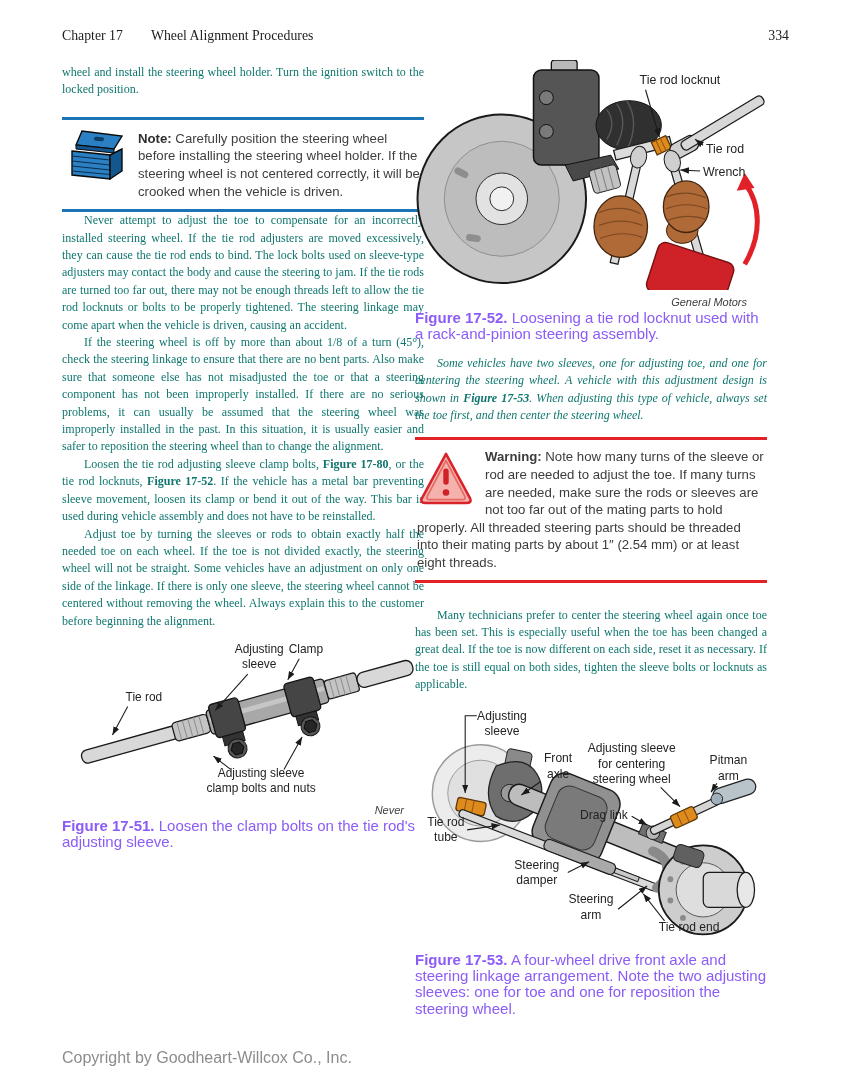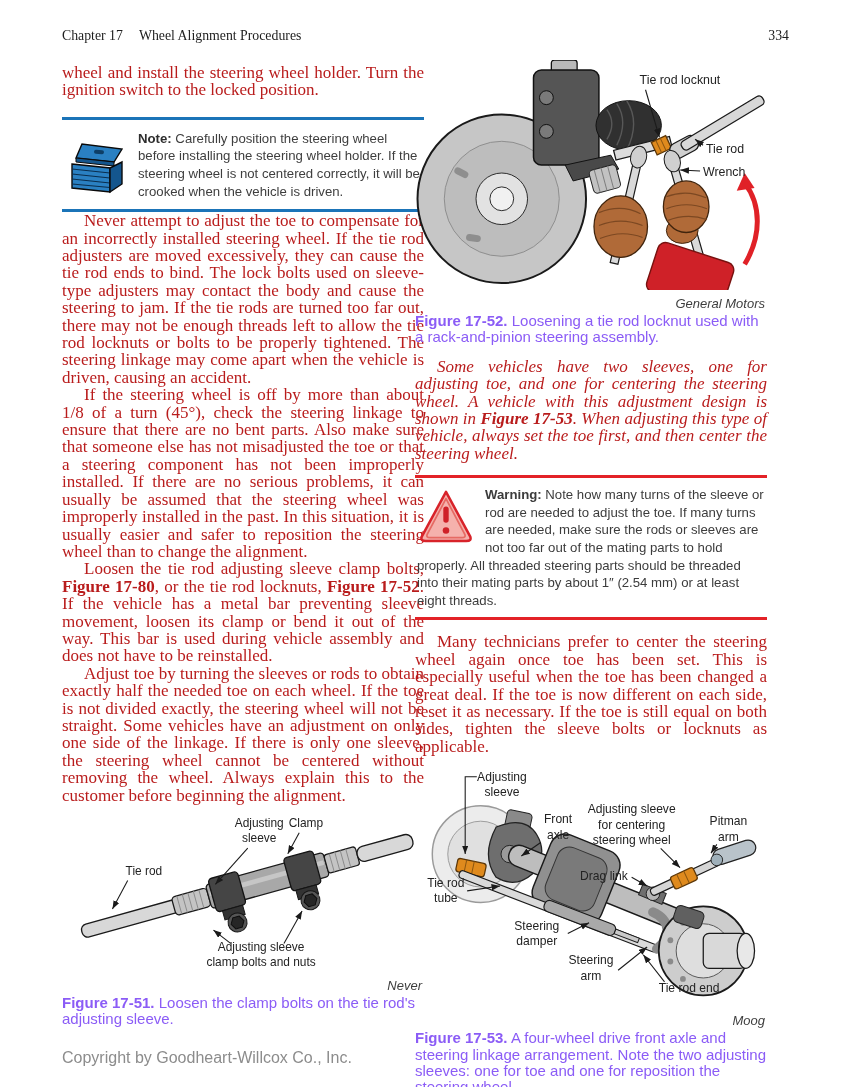--- a/index.html
+++ b/index.html
@@ -1,47 +1,47 @@
 <!DOCTYPE html>
 <html><head>
 <meta charset="utf-8">
 <style>
   :root{ --blue:#1b74b8; --red:#e32227; }
   html,body{margin:0;padding:0;background:#ffffff;}
   .page{position:relative;width:849px;height:1087px;background:#ffffff;overflow:hidden;}
 
   .pagehead{position:absolute;left:62px;right:60px;top:28px;display:flex;justify-content:space-between;
     font-family:"Liberation Serif",serif;font-size:13.8px;color:#1d1d1d;}
-  .head-title{margin-left:16px;font-family:Liberation Serif, serif;}
+  .head-title{margin-left:28px;font-family:Liberation Serif, serif;}
 
   .col{position:absolute;}
   .left-col{left:62px;top:64px;width:362px;}
   .right-col{left:415px;top:60px;width:352px;}
 
-  .body-text{font-family:"Liberation Serif",serif;font-size:17px;line-height:17.4px;
-    text-align:justify;color:#b91c1c;margin:0;text-indent:22px;}
+  .body-text{font-family:"Liberation Serif",serif;font-size:12px;line-height:17.4px;
+    text-align:justify;color:#0f766e;margin:0;text-indent:22px;}
   .no-indent{text-indent:0;}
   .mt{margin-top:11px;}
   .body-text b{font-weight:bold;}
 
   .note-box{margin-top:18px;border-top:3px solid var(--blue);border-bottom:3px solid var(--blue);
-    padding:9px 2px;display:flex;gap:10px;align-items:flex-end;}
+    padding:9px 2px;display:flex;gap:10px;align-items:flex-start;}
   .note-icon{flex:0 0 64px;}
   .box-text{font-family:"Liberation Sans",sans-serif;font-size:13.2px;line-height:17.6px;color:#3e3e3e;margin:0;padding-top:1px;}
   .box-text b{color:#2e2e2e;}
 
   .warning-box{margin-top:13px;border-top:3px solid var(--red);border-bottom:3px solid var(--red);
     padding:8px 2px;font-family:"Liberation Sans",sans-serif;font-size:13.2px;line-height:17.6px;color:#3c3c3c;overflow:hidden;}
   .warn-icon{float:left;width:54px;height:58px;margin:2px 12px 2px 2px;}
 
   .fig{margin:6px 0 0;}
   .fig52{margin:0;}
   .fig53{margin:12px 0 0;}
-  .fig-attr{font-family:"Liberation Sans",sans-serif;font-style:italic;font-size:13px;color:#3e3e3e;
-    text-align:right;margin:2px 2px 0 0;}
+  .fig-attr{font-family:"Liberation Sans",sans-serif;font-style:italic;font-size:11px;color:#3e3e3e;
+    text-align:right;margin:2px 20px 0 0;}
   .fig-cap{font-family:"Liberation Sans",sans-serif;font-size:15px;line-height:16.4px;color:#8b5cf6;margin:2px 0 0;}
   .fig-cap b{font-weight:bold;}
 
   .fig-label{font-family:"Liberation Sans",sans-serif;font-size:12.5px;fill:#232323;}
   .leader{stroke:#1a1a1a;stroke-width:1.1;fill:none;}
 
   .footer{position:absolute;left:62px;top:1049px;font-family:"Liberation Sans",sans-serif;
     font-size:16px;color:#8c8c8c;}
 </style>
 </head>
@@ -208,21 +208,21 @@
         <svg width="54" height="58" viewBox="0 0 56 60">
           <path d="M28,4 L53,50 Q55,55 49,55 L7,55 Q1,55 3,50 Z" fill="#f5b1ac" stroke="#d8232a" stroke-width="2.6" stroke-linejoin="round"></path>
           <path d="M28,11 L47.5,48 Q48.8,51.5 44.5,51.5 L11.5,51.5 Q7.2,51.5 8.5,48 Z" fill="none" stroke="#e66a63" stroke-width="1.8" stroke-linejoin="round"></path>
           <rect x="25.2" y="19" width="5.6" height="17" rx="2.8" fill="#cf2128"></rect>
           <circle cx="28" cy="44" r="3.4" fill="#cf2128"></circle>
         </svg>
       </div>
       <b>Warning:</b><span> Note how many turns of the sleeve or rod are needed to adjust the toe. If many turns are needed, make sure the rods or sleeves are not too far out of the mating parts to hold properly. All threaded steering parts should be threaded into their mating parts by about 1″ (2.54 mm) or at least eight threads.</span>
     </div>
 
-    <p class="body-text" style="margin-top:13px;">Many technicians prefer to center the steering wheel again once toe has been set. This is especially useful when the toe has been changed a great deal. If the toe is now different on each side, reset it as necessary. If the toe is still equal on both sides, tighten the sleeve bolts or locknuts as applicable.</p>
+    <p class="body-text" style="margin-top:24px;">Many technicians prefer to center the steering wheel again once toe has been set. This is especially useful when the toe has been changed a great deal. If the toe is now different on each side, reset it as necessary. If the toe is still equal on both sides, tighten the sleeve bolts or locknuts as applicable.</p>
 
     <figure class="fig fig53">
       <svg width="352" height="240" viewBox="0 0 352 248">
         <defs>
           <marker id="ar53" markerWidth="9" markerHeight="8" refX="8" refY="3" orient="auto">
             <path d="M0,0 L8,3 L0,6 Z" fill="#1a1a1a"></path>
           </marker>
         </defs>
         <g>
           <circle cx="62" cy="90" r="50" fill="#ececec" stroke="#9a9a9a" stroke-width="1.5"></circle>
@@ -295,19 +295,18 @@
         <path class="leader" d="M48,128 L82,123" marker-end="url(#ar53)"></path>
         <text x="120" y="168" text-anchor="middle" class="fig-label">Steering</text>
         <text x="120" y="184" text-anchor="middle" class="fig-label">damper</text>
         <path class="leader" d="M152,172 L174,161" marker-end="url(#ar53)"></path>
         <text x="176" y="204" text-anchor="middle" class="fig-label">Steering</text>
         <text x="176" y="220" text-anchor="middle" class="fig-label">arm</text>
         <path class="leader" d="M204,210 L234,186" marker-end="url(#ar53)"></path>
         <text x="246" y="232" class="fig-label">Tie rod end</text>
         <path class="leader" d="M252,222 L230,194" marker-end="url(#ar53)"></path>
       </svg>
-      <div class="fig-attr">Moog</div>
       <figcaption class="fig-cap"><b>Figure 17-53.</b><span> A four-wheel drive front axle and steering linkage arrangement. Note the two adjusting sleeves: one for toe and one for reposition the steering wheel.</span></figcaption>
     </figure>
   </div>
 
   <div class="footer">Copyright by Goodheart-Willcox Co., Inc.</div>
 </div>
 
 </body></html>

